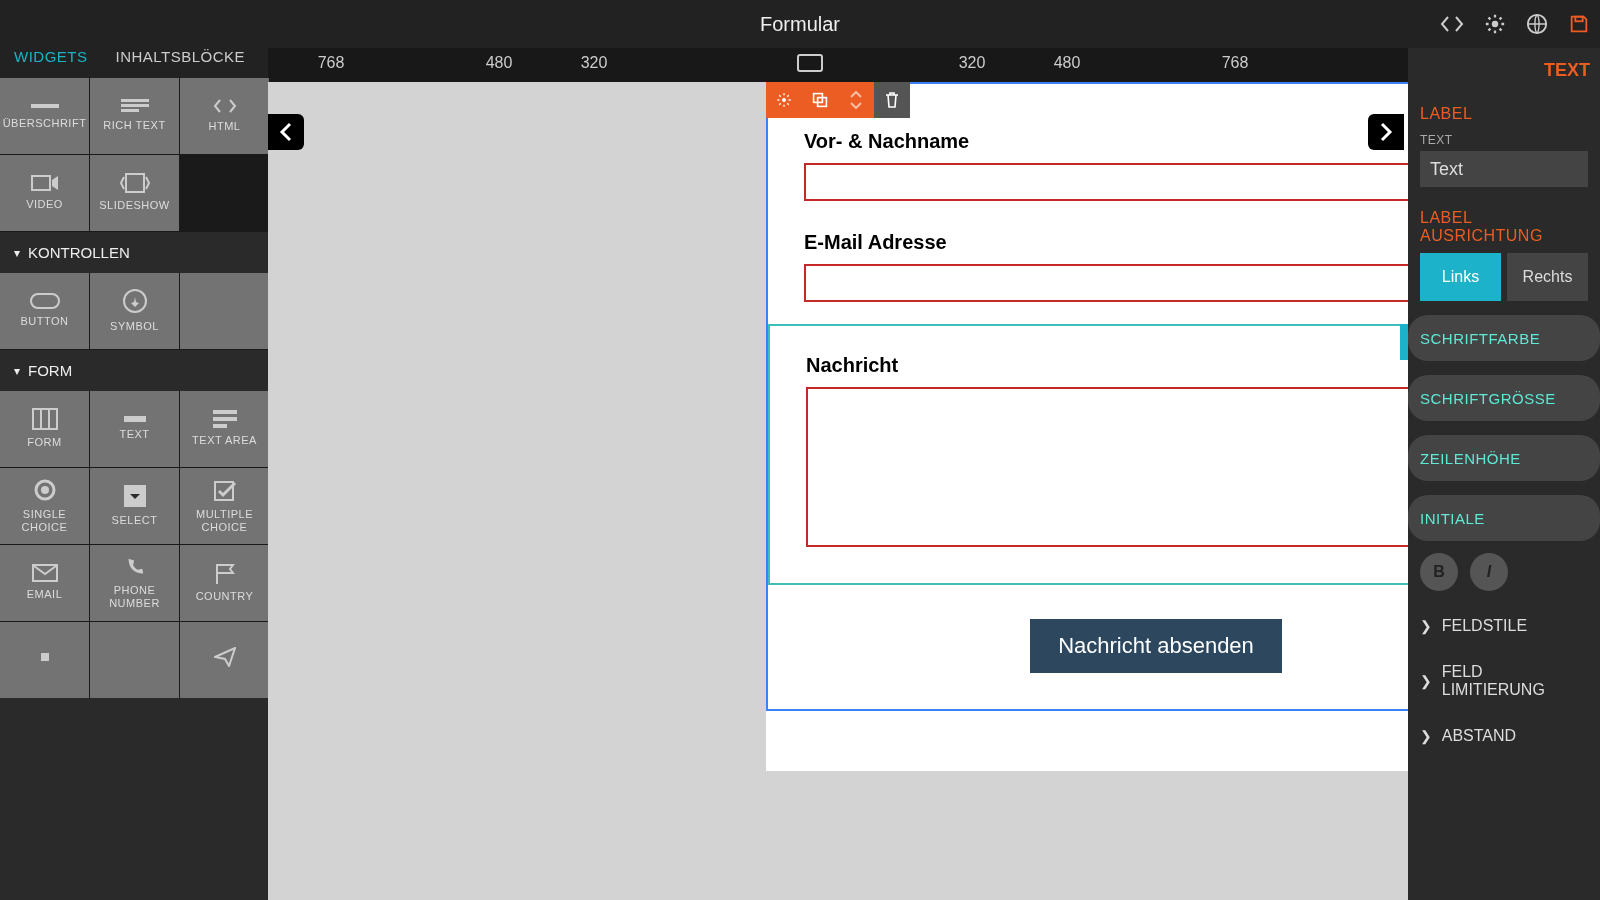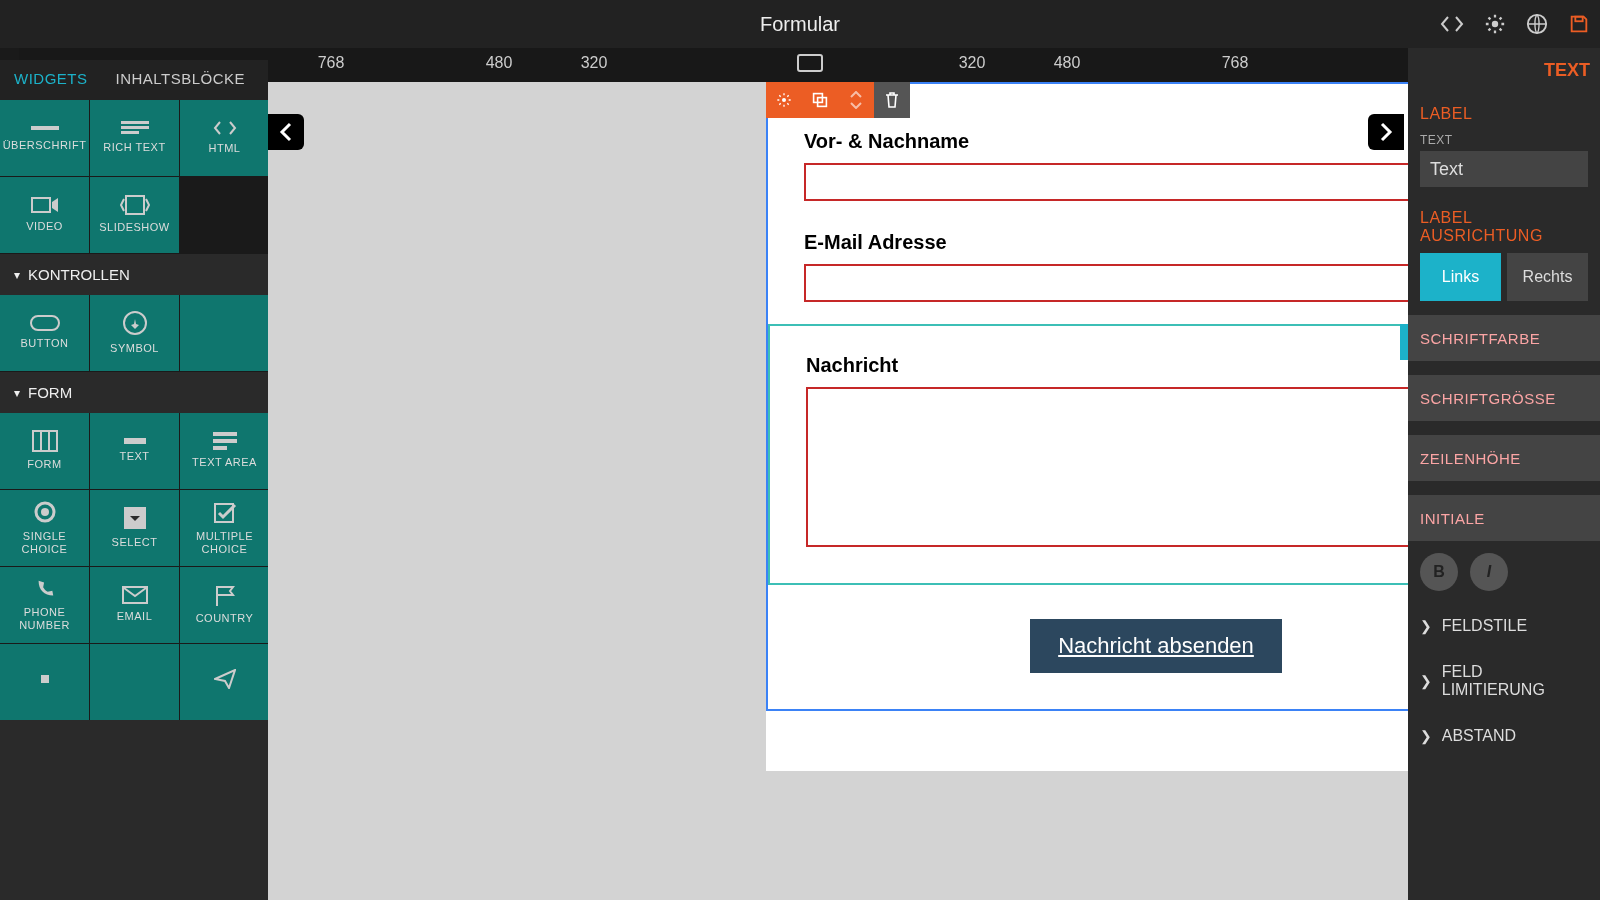--- a/index.html
+++ b/index.html
@@ -12,26 +12,26 @@
 .topbar-actions .ticon { color: #ccc; font-size: 22px; cursor: pointer; }
 .topbar-actions .ticon.save { color: #EC5D24; }
 
 
 .ruler { height: 34px; background: #181818; display: flex; align-items: center; justify-content: center; position: relative; color: #ccc; font-size: 16px; margin-left: 19px; }
 .ruler .marks { position: absolute; inset: 0; pointer-events: none; }
 .ruler .mark { position: absolute; top: 6px; color: #ccc; font-size: 16px; transform: translateX(-50%); }
 .ruler .device { position: absolute; left: 50%; transform: translateX(-50%); top: 6px; display: inline-block; width: 26px; height: 18px; border: 2px solid #ccc; border-radius: 3px; }
 
 
-.left { position: absolute; left: 0; top: 60px; width: 268px; bottom: 0; background: #2a2a2a; color: #ddd; }
+.left { position: absolute; left: 0; top: 38px; width: 268px; bottom: 0; background: #2a2a2a; color: #ddd; }
 .left-tabs { display: flex; height: 40px; background: #222; }
 .left-tab { flex: 0 0 auto; padding: 10px 14px; font-size: 15px; color: #ccc; cursor: pointer; letter-spacing: 0.5px; }
 .left-tab.active { color: #1cb2c9; }
 .widget-grid { display: grid; grid-template-columns: repeat(3, 89px); gap: 1px; background: #1a1a1a; }
-.widget-cell { background: #0f766e; height: 76px; display: flex; flex-direction: column; align-items: center; justify-content: center; cursor: grab; }
+.widget-cell { background: #737373; height: 76px; display: flex; flex-direction: column; align-items: center; justify-content: center; cursor: grab; }
 .widget-cell.empty { cursor: default; }
 .widget-cell .wicon { font-size: 24px; color: #ccc; margin-bottom: 6px; display: flex; align-items: center; justify-content: center; }
 .widget-cell .wlabel { font-size: 11px; letter-spacing: 0.5px; color: #ddd; text-align: center; line-height: 1.2; }
 .section-hdr { display: flex; align-items: center; gap: 8px; padding: 12px 14px; background: #2a2a2a; font-size: 15px; color: #eee; cursor: pointer; border-top: 1px solid #1a1a1a; }
 .section-hdr .chev { font-size: 12px; }
 
 
 .canvas-wrap { position: absolute; left: 268px; right: 0; top: 82px; bottom: 0; background: #d3d3d3; overflow: hidden; }
 .canvas-wrap .right-cover { position: absolute; right: 0; top: 0; width: 192px; bottom: 0; background: #d3d3d3; z-index: 1; }
 .nav-left, .nav-right { position: absolute; top: 32px; width: 36px; height: 36px; background: #000; color: #fff; display: flex; align-items: center; justify-content: center; font-size: 20px; cursor: pointer; z-index: 5; }
@@ -50,33 +50,33 @@
 .field-label { font-weight: bold; font-size: 20px; color: #000; margin-bottom: 10px; }
 .field-input { width: 100%; height: 38px; border: 2px solid #c62828; background: #fff; }
 .field-textarea { width: 100%; height: 160px; border: 2px solid #c62828; background: #fff; }
 
 .msg-block { border: 2px solid #3cbfb6; padding: 28px 36px 36px 36px; margin: 0 -36px 0 -36px; position: relative; }
 .msg-toolbar { position: absolute; right: -2px; top: -2px; display: flex; }
 .mtb-cyan { background: #1cb2c9; width: 36px; height: 36px; display:flex; align-items:center; justify-content:center; color:#fff; cursor:pointer; }
 .mtb-dark { background: #555; width: 36px; height: 36px; display:flex; align-items:center; justify-content:center; color:#fff; cursor:pointer; }
 
 .submit-row { display: flex; justify-content: center; margin-top: 34px; }
-.submit-btn { background: #2c475e; color: #fff; font-size: 22px; padding: 14px 28px; border: none; cursor: pointer; text-decoration: underline; }
+.submit-btn { background: #2c475e; color: #fff; font-size: 22px; padding: 14px 28px; border: none; cursor: pointer; }
 
 
 .right { position: absolute; right: 0; top: 48px; width: 192px; bottom: 0; background: #2a2a2a; color: #ddd; z-index: 10; padding: 0 0 20px 0; overflow: hidden; }
 .right-tab { display: flex; justify-content: flex-end; padding: 12px 10px 10px; font-size: 18px; color: #EC5D24; font-weight: bold; }
 .r-section { padding: 6px 12px 0 12px; }
 .r-title { color: #EC5D24; font-weight: normal; font-size: 16px; letter-spacing: 0.5px; margin-top: 8px; }
 .r-sub { color: #aaa; font-size: 12px; margin-top: 10px; letter-spacing: 0.5px; }
 .r-input { width: 100%; height: 36px; background: #444; border: none; color: #ddd; font-size: 18px; padding: 0 10px; margin-top: 4px; }
 .r-btn-row { display: flex; gap: 6px; margin-top: 8px; }
 .r-toggle { flex:1; height: 48px; display:flex; align-items:center; justify-content:center; font-size: 16px; background:#444; color:#ddd; cursor:pointer; }
 .r-toggle.active { background:#1cb2c9; color:#fff; }
-.r-row { height: 46px; background:#444; display:flex; align-items:center; padding:0 12px; margin-top:14px; color:#fca5a5; font-size:15px; letter-spacing:0.5px; }
+.r-row { height: 46px; background:#444; display:flex; align-items:center; padding:0 12px; margin-top:14px; color:#5eead4; font-size:15px; letter-spacing:0.5px;border-radius:20px; }
 .style-btns { display:flex; gap:12px; padding:12px; }
 .circle-btn { width:38px; height:38px; border-radius:50%; background:#555; color:#222; display:flex; align-items:center; justify-content:center; font-weight:bold; cursor:pointer; }
 .circle-btn.italic { font-style: italic; }
 .r-accordion { display:flex; align-items:center; gap:10px; padding:14px 12px; font-size:16px; color:#ddd; cursor:pointer; }
 .r-accordion .chev { font-size: 14px; }
 
 svg { display:block; }
 </style>
 </head>
 <body>
@@ -257,34 +257,34 @@
           <svg width="24" height="24">
             <rect x="2" y="4" width="18" height="18" stroke="#ccc" stroke-width="2" fill="none"></rect>
             <path d="M6 13l4 4L22 5" stroke="#ccc" stroke-width="3" fill="none"></path>
           </svg>
         </span>
       <span class="wlabel">MULTIPLE CHOICE</span>
     </div>
 
     <div class="widget-cell">
       <span class="wicon">
-          <svg width="22" height="22" viewBox="0 0 24 24">
-            <path d="M5 3c0 10 6 16 16 16l-1-5-5 1c-2-1-4-3-5-5l1-5z" fill="#ccc"></path>
-          </svg>
-        </span>
-      <span class="wlabel">PHONE NUMBER</span>
-    </div>
-    <div class="widget-cell">
-      <span class="wicon">
           <svg width="26" height="18">
             <rect x="1" y="1" width="24" height="16" stroke="#ccc" stroke-width="2" fill="none"></rect>
             <path d="M2 2l11 8L24 2" stroke="#ccc" stroke-width="2" fill="none"></path>
           </svg>
         </span>
       <span class="wlabel">EMAIL</span>
+    </div>
+    <div class="widget-cell">
+      <span class="wicon">
+          <svg width="22" height="22" viewBox="0 0 24 24">
+            <path d="M5 3c0 10 6 16 16 16l-1-5-5 1c-2-1-4-3-5-5l1-5z" fill="#ccc"></path>
+          </svg>
+        </span>
+      <span class="wlabel">PHONE NUMBER</span>
     </div>
     <div class="widget-cell">
       <span class="wicon">
           <svg width="24" height="22">
             <line x1="4" y1="2" x2="4" y2="22" stroke="#ccc" stroke-width="2"></line>
             <path d="M4 3h16l-3 4 3 4H4z" stroke="#ccc" stroke-width="2" fill="none"></path>
           </svg>
         </span>
       <span class="wlabel">COUNTRY</span>
     </div>

